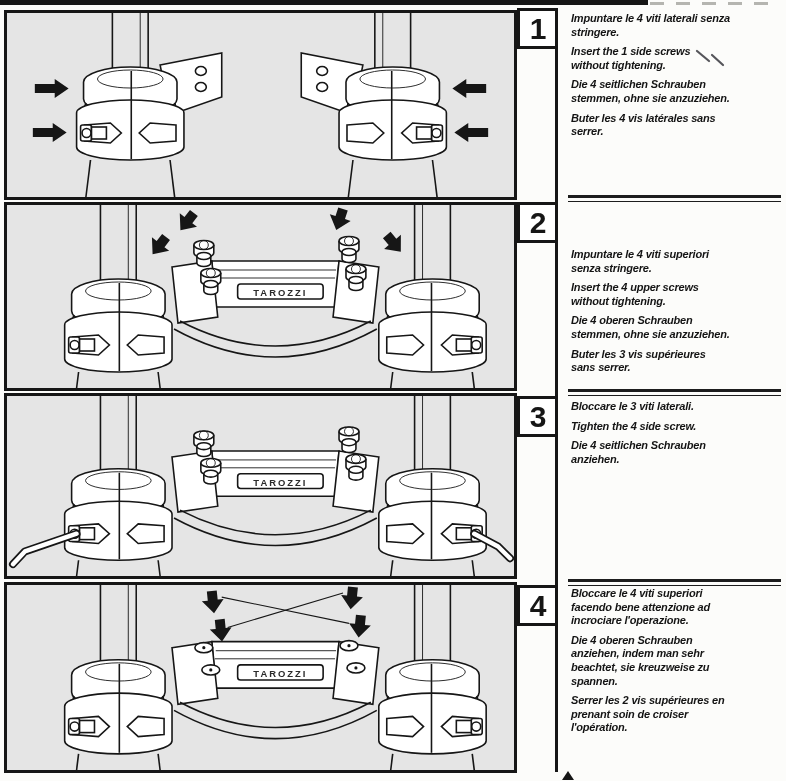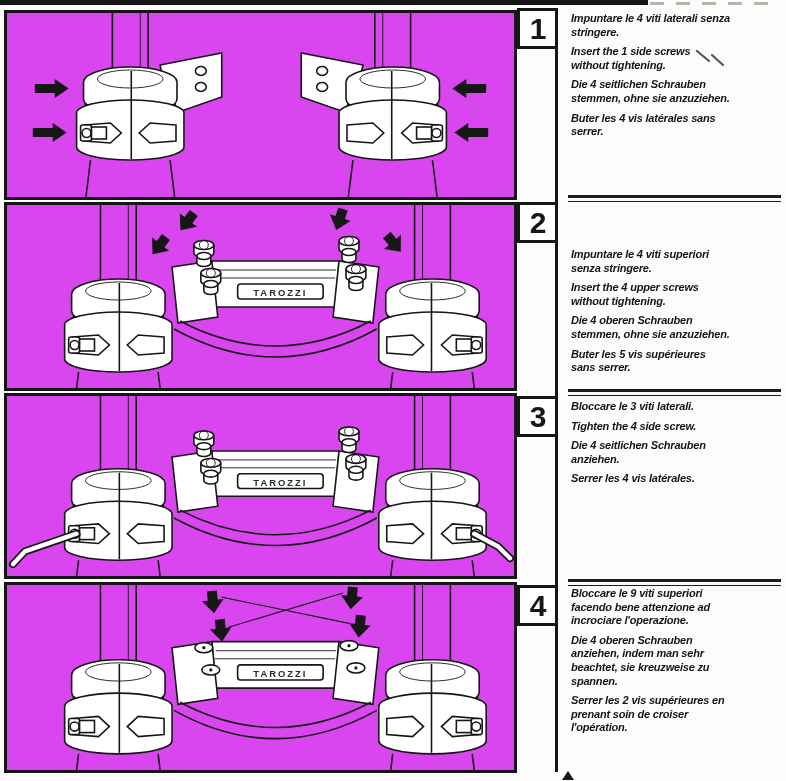--- a/index.html
+++ b/index.html
@@ -7,21 +7,21 @@
     width:786px;height:781px;position:relative;overflow:hidden;
     background:#fcfcfa;
     font-family:"Liberation Sans", sans-serif;
   }
   .abs{position:absolute;}
   
   #top-bar{left:0;top:0;width:648px;height:5px;background:#161616;}
   #top-bar-tail{left:650px;top:2px;width:128px;height:3px;
     background:repeating-linear-gradient(90deg,#b5b5b0 0 14px,transparent 14px 26px);}
   
-  .panel{left:4px;width:513px;border:3px solid #161616;background:#d946ef;box-sizing:border-box;}
+  .panel{left:4px;width:513px;border:3px solid #161616;background:#e5e5e5;box-sizing:border-box;}
   #panel1{top:10px;height:190px;}
   #panel2{top:202px;height:189px;}
   #panel3{top:393px;height:186px;}
   #panel4{top:582px;height:191px;}
   .panel svg{display:block;width:100%;height:100%;}
   
   #col-rule{left:555px;top:10px;width:3px;height:762px;background:#161616;}
   .stepnum{
     left:517px;width:41px;height:41px;border:3px solid #161616;background:#fff;
     box-sizing:border-box;display:flex;align-items:center;justify-content:center;
@@ -234,32 +234,31 @@
   <p>Buter les 4 vis latérales sans
 serrer.</p>
 </div>
 <div id="txt2" class="textblock abs">
   <p>Impuntare le 4 viti superiori
 senza stringere.</p>
   <p>Insert the 4 upper screws
 without tightening.</p>
   <p>Die 4 oberen Schrauben
 stemmen, ohne sie anzuziehen.</p>
-  <p>Buter les 5 vis supérieures
+  <p>Buter les 3 vis supérieures
 sans serrer.</p>
 </div>
 <div id="txt3" class="textblock abs">
   <p>Bloccare le 3 viti laterali.</p>
   <p>Tighten the 4 side screw.</p>
   <p>Die 4 seitlichen Schrauben
 anziehen.</p>
-  <p>Serrer les 4 vis latérales.</p>
 </div>
 <div id="txt4" class="textblock abs">
-  <p>Bloccare le 9 viti superiori
+  <p>Bloccare le 4 viti superiori
 facendo bene attenzione ad
 incrociare l'operazione.</p>
   <p>Die 4 oberen Schrauben
 anziehen, indem man sehr
 beachtet, sie kreuzweise zu
 spannen.</p>
   <p>Serrer les 2 vis supérieures en
 prenant soin de croiser
 l'opération.</p>
 </div>

